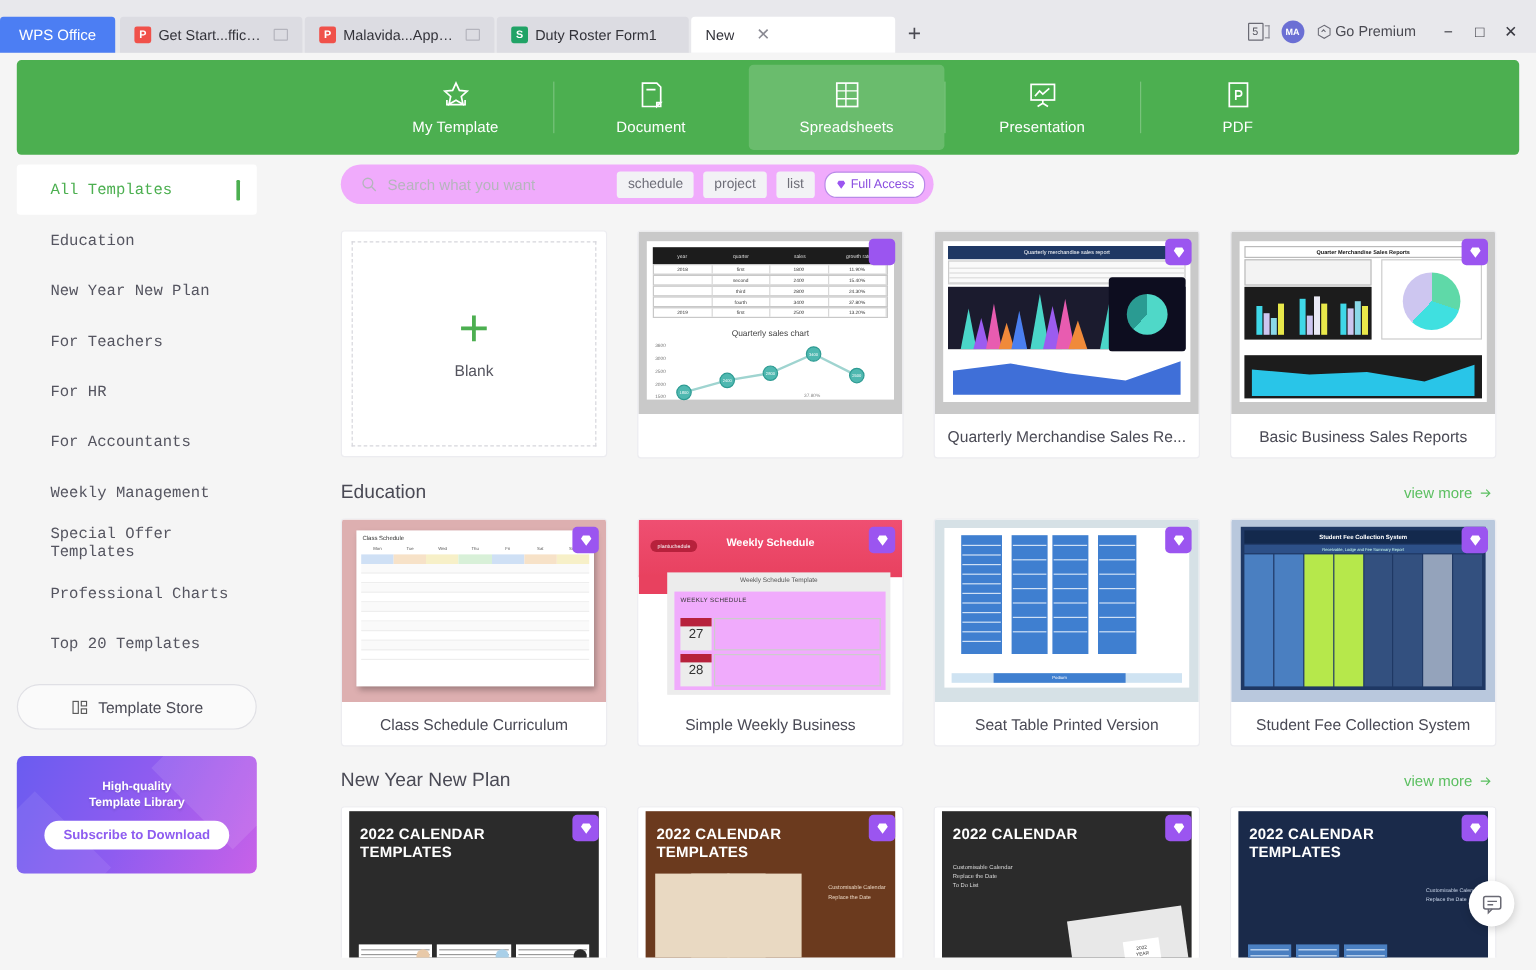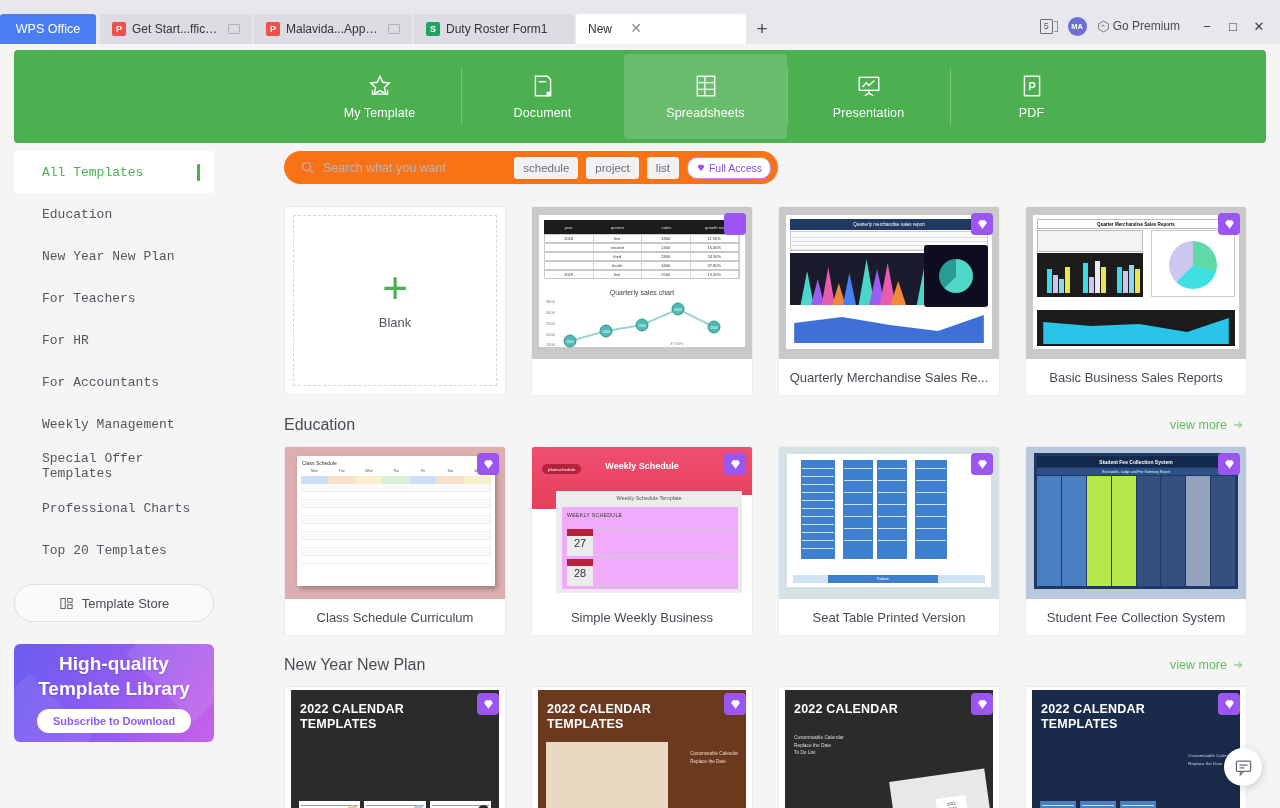--- a/index.html
+++ b/index.html
@@ -71,21 +71,21 @@
     font-size: 12px; color: #4a4a52;
   }
   .win-btns { display: flex; gap: 0; margin-left: 4px; }
   .win-btn {
     width: 26px; height: 22px; display: flex; align-items: center;
     justify-content: center; font-size: 13px; color: #3a3a42;
   }
 
   
   .greennav {
-    margin: 6px 14px 0 14px; height: 93px; background: #4caf50;
+    margin: 6px 14px 0 14px; height: 79px; background: #4caf50;
     border-radius: 4px; display: flex; align-items: stretch; padding: 4px 0;
   }
   .gnav-spacer { width: 284px; }
   .gnav-item {
     width: 163px; display: flex; flex-direction: column; align-items: center;
     justify-content: center; gap: 7px; color: #ffffff; position: relative;
     border-radius: 4px;
   }
   .gnav-item.sel { background: rgba(255,255,255,0.17); }
   .gnav-item .divider {
@@ -125,33 +125,33 @@
   }
   .promo::before {
     content:""; position:absolute; right:-28px; top:-38px; width:96px; height:96px;
     background: rgba(255,255,255,0.10); transform: rotate(45deg);
   }
   .promo::after {
     content:""; position:absolute; left:-30px; bottom:-40px; width:90px; height:90px;
     background: rgba(255,255,255,0.08); transform: rotate(45deg);
   }
   .promo-l1, .promo-l2 {
-    color: #fff; font-size: 19px; font-weight: bold; z-index: 1;
+    color: #fff; font-size: 10px; font-weight: bold; z-index: 1;
     text-shadow: 0 1px 2px rgba(0,0,0,.15);
   }
   .promo-btn {
     margin-top: 6px; background: #fff; color: #8e5cf0; font-size: 11px;
     font-weight: bold; padding: 6px 16px; border-radius: 13px; z-index: 1;
   }
 
   
   .content { flex: 1; padding: 8px 20px 0 56px; overflow: hidden; position: relative; }
 
   .searchwrap {
-    width: 494px; height: 33px; background: #f97316; border-radius: 17px;
+    width: 494px; height: 33px; background: #f0abfc; border-radius: 17px;
     display: flex; align-items: center; padding: 0 7px 0 16px; gap: 8px;
   }
   .search-input {
     flex: 1; border: none; outline: none; font-size: 12.5px; color: #3a3a44;
     font-family: "Liberation Sans", sans-serif; background: transparent;
   }
   .search-input::placeholder { color: #b5b5bd; }
   .chip {
     font-size: 11.5px; color: #6e6e78; background: #f2f2f5;
     padding: 5px 9px; border-radius: 3px; white-space: nowrap;

